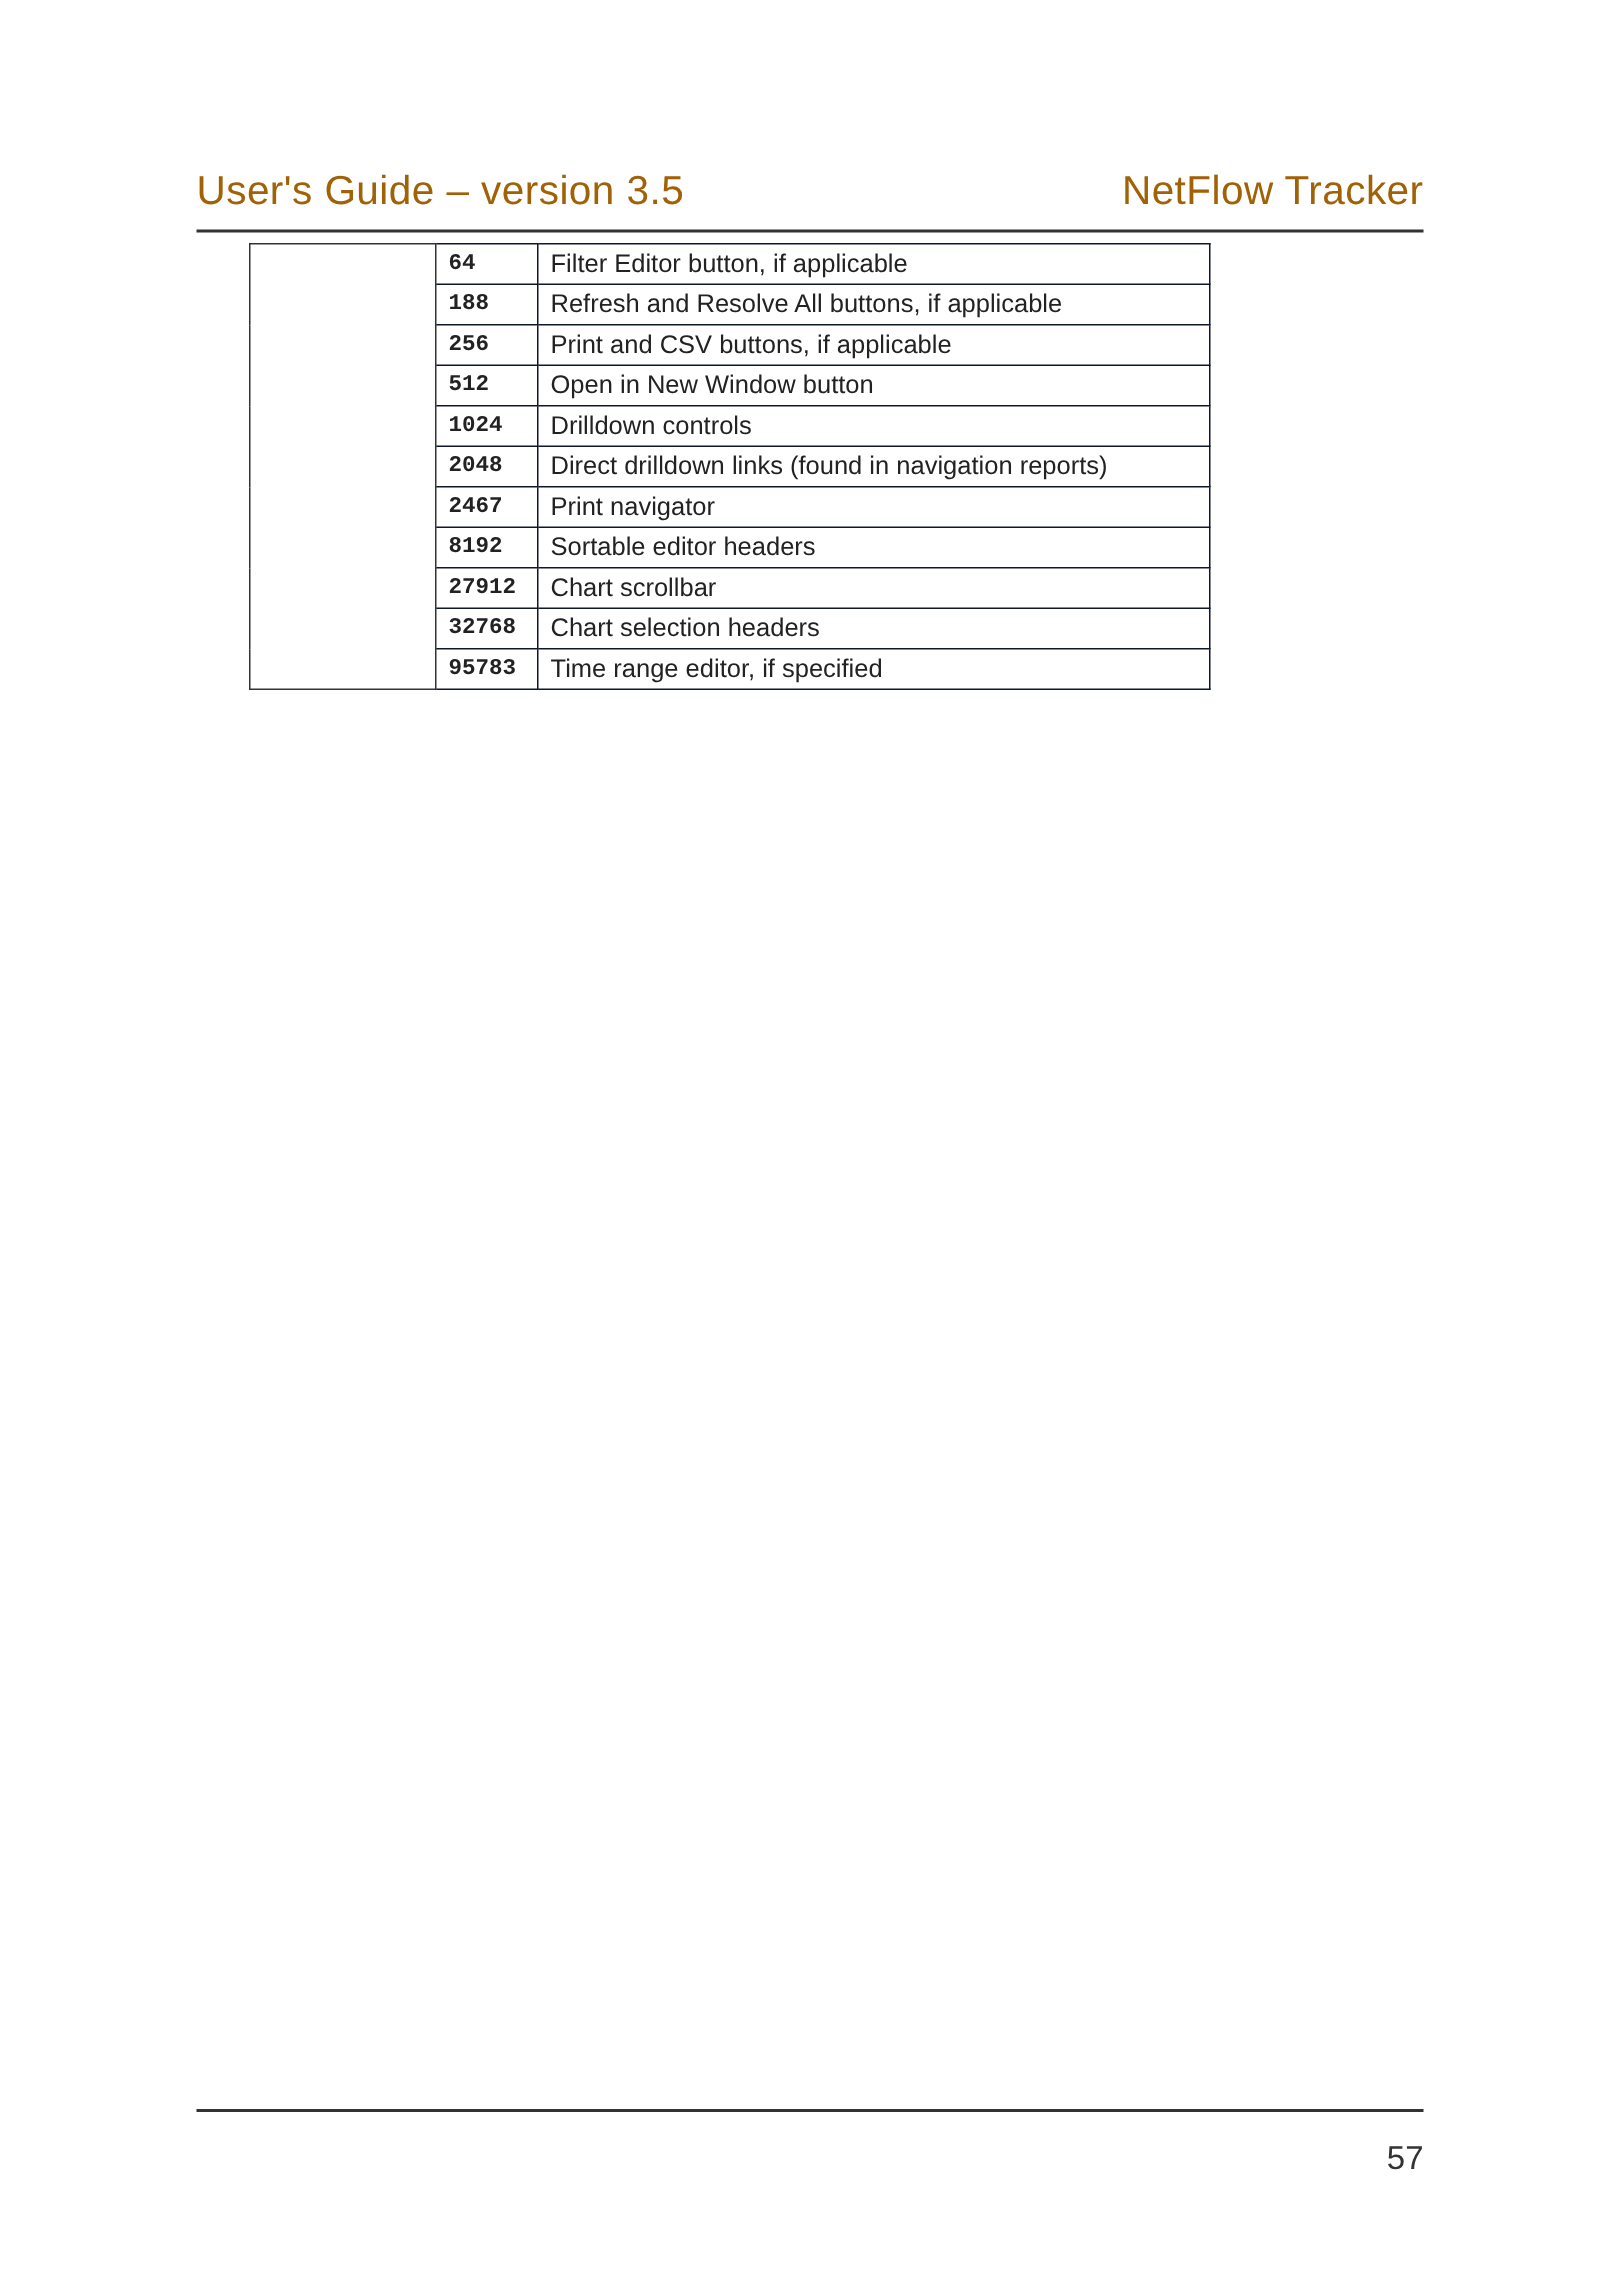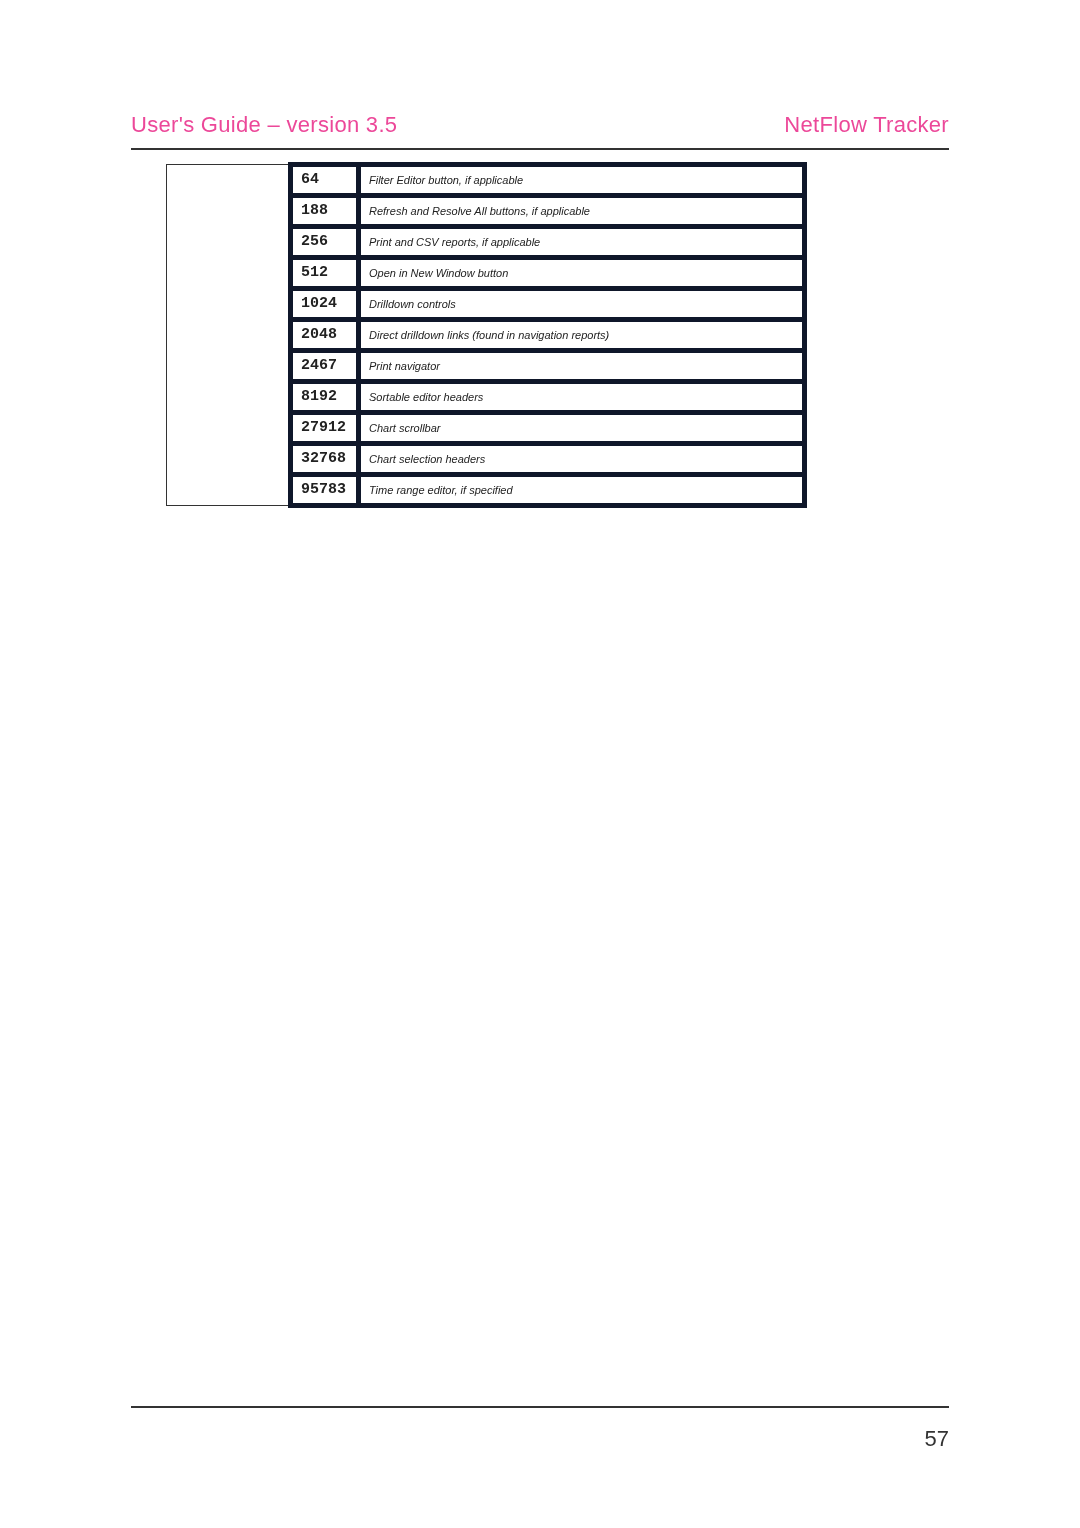--- a/index.html
+++ b/index.html
@@ -1,29 +1,29 @@
 <!DOCTYPE html>
 <html><head>
 <meta charset="utf-8">
 <style>
   * { margin: 0; padding: 0; box-sizing: border-box; }
   html, body { width: 1080px; height: 1528px; background: #ffffff; font-family: "Arial Narrow", "Arial", "Helvetica", sans-serif; color: #222; }
   .page { position: relative; width: 1080px; height: 1528px; }
   .header { position: absolute; left: 131px; right: 131px; top: 112px; }
-  .header-row { display: flex; justify-content: space-between; align-items: baseline; font-size: 22px; letter-spacing: 0.3px; color: #ec4899; padding-bottom: 6px; font-stretch: condensed; }
+  .header-row { display: flex; justify-content: space-between; align-items: baseline; font-size: 27px; letter-spacing: 0.3px; color: #a16207; padding-bottom: 6px; font-stretch: condensed; }
   .header-rule { height: 2px; background: #333; margin-top: 4px; }
   .table-wrap { position: absolute; left: 166px; top: 162px; width: 641px; }
   table { border-collapse: collapse; width: 100%; table-layout: fixed; }
-  table td { border: 5px solid #0f172a; padding: 4px 8px; font-size: 17px; vertical-align: middle; height: 24px; line-height: 18px; font-stretch: condensed; }
+  table td { border: 1px solid #0f172a; padding: 4px 8px; font-size: 17px; vertical-align: middle; height: 24px; line-height: 18px; font-stretch: condensed; }
   col.spacer { width: 124px; }
   col.code { width: 68px; }
   col.desc { width: auto; }
   td.spacer { border: 1px solid #333; }
   td.code { font-family: "Courier New", monospace; font-size: 15px; font-weight: bold; letter-spacing: 0px; text-align: left; }
-  td.desc { font-size: 11px; font-style: italic; }
+  td.desc { font-size: 17px; }
   .footer-rule { position: absolute; left: 131px; right: 131px; bottom: 120px; height: 2px; background: #333; }
   .page-number { position: absolute; right: 131px; bottom: 76px; font-size: 22px; color: #333; font-stretch: condensed; }
 </style>
 </head>
 <body>
 
 <div class="page">
   <div class="header">
     <div class="header-row">
       <span>User's Guide – version 3.5</span>
@@ -44,21 +44,21 @@
             <td class="spacer" rowspan="11"></td>
             <td class="code">64</td>
             <td class="desc">Filter Editor button, if applicable</td>
           </tr>
           <tr>
             <td class="code">188</td>
             <td class="desc">Refresh and Resolve All buttons, if applicable</td>
           </tr>
           <tr>
             <td class="code">256</td>
-            <td class="desc">Print and CSV reports, if applicable</td>
+            <td class="desc">Print and CSV buttons, if applicable</td>
           </tr>
           <tr>
             <td class="code">512</td>
             <td class="desc">Open in New Window button</td>
           </tr>
           <tr>
             <td class="code">1024</td>
             <td class="desc">Drilldown controls</td>
           </tr>
           <tr>

